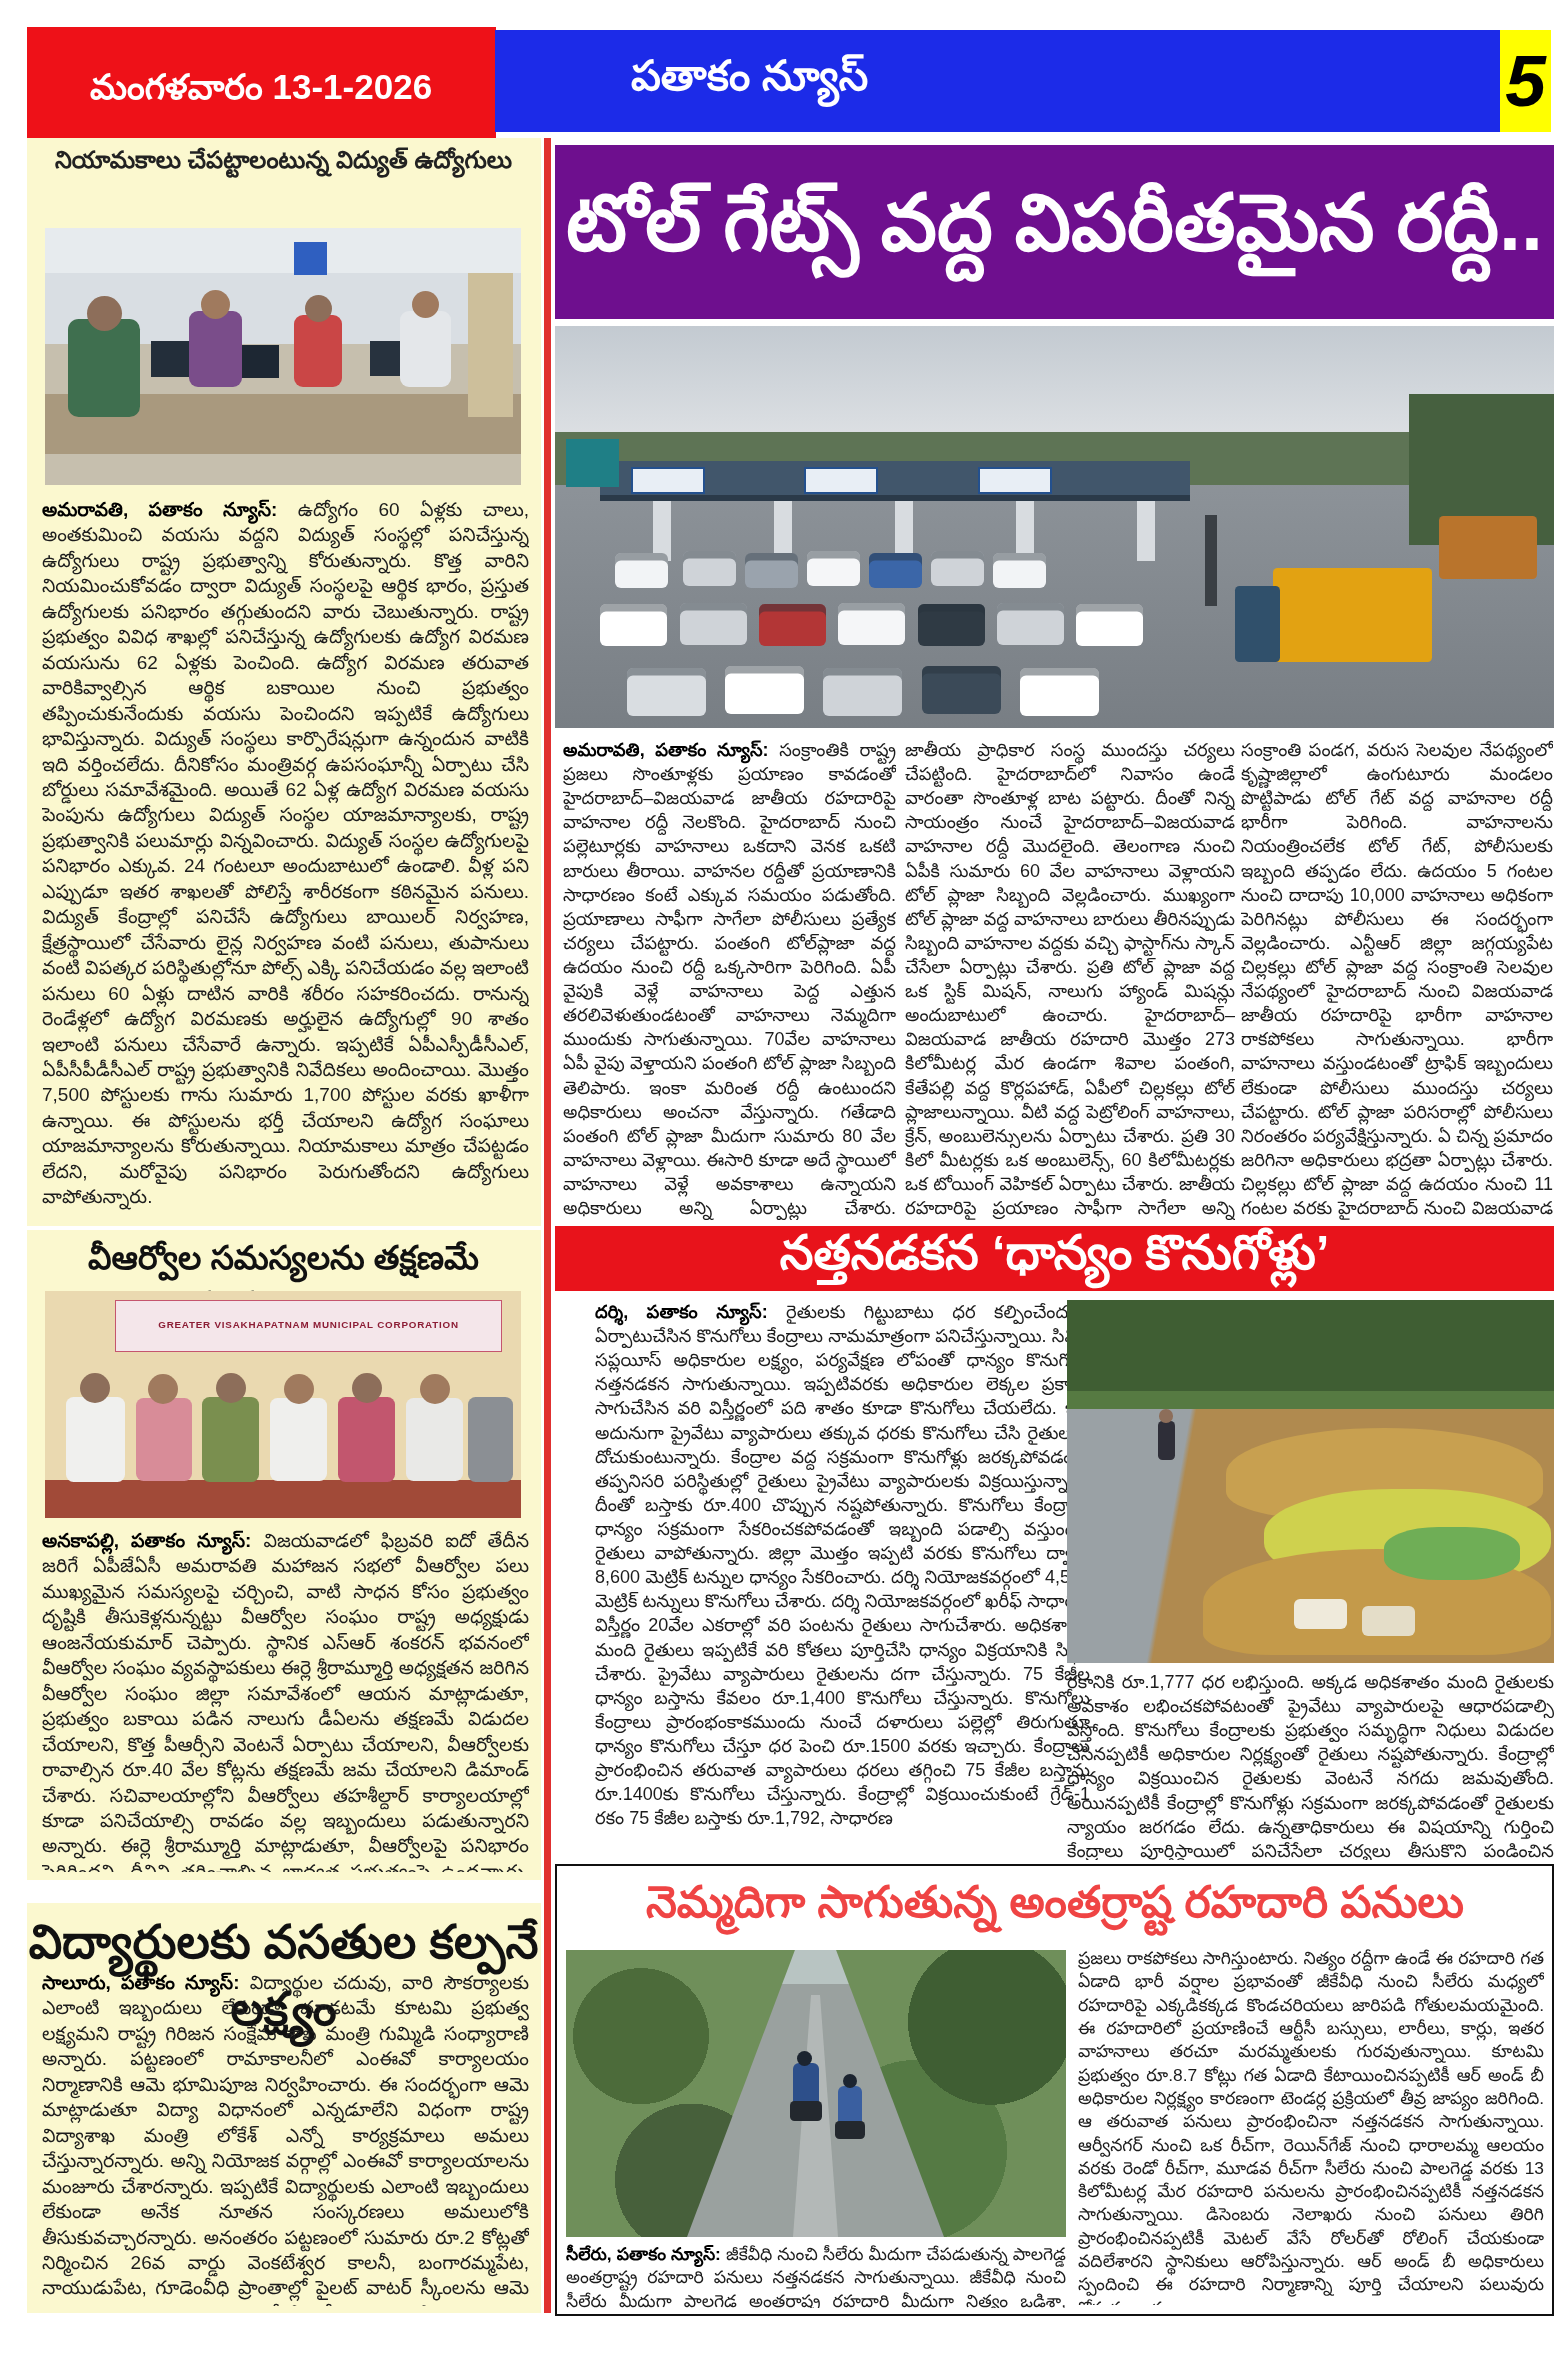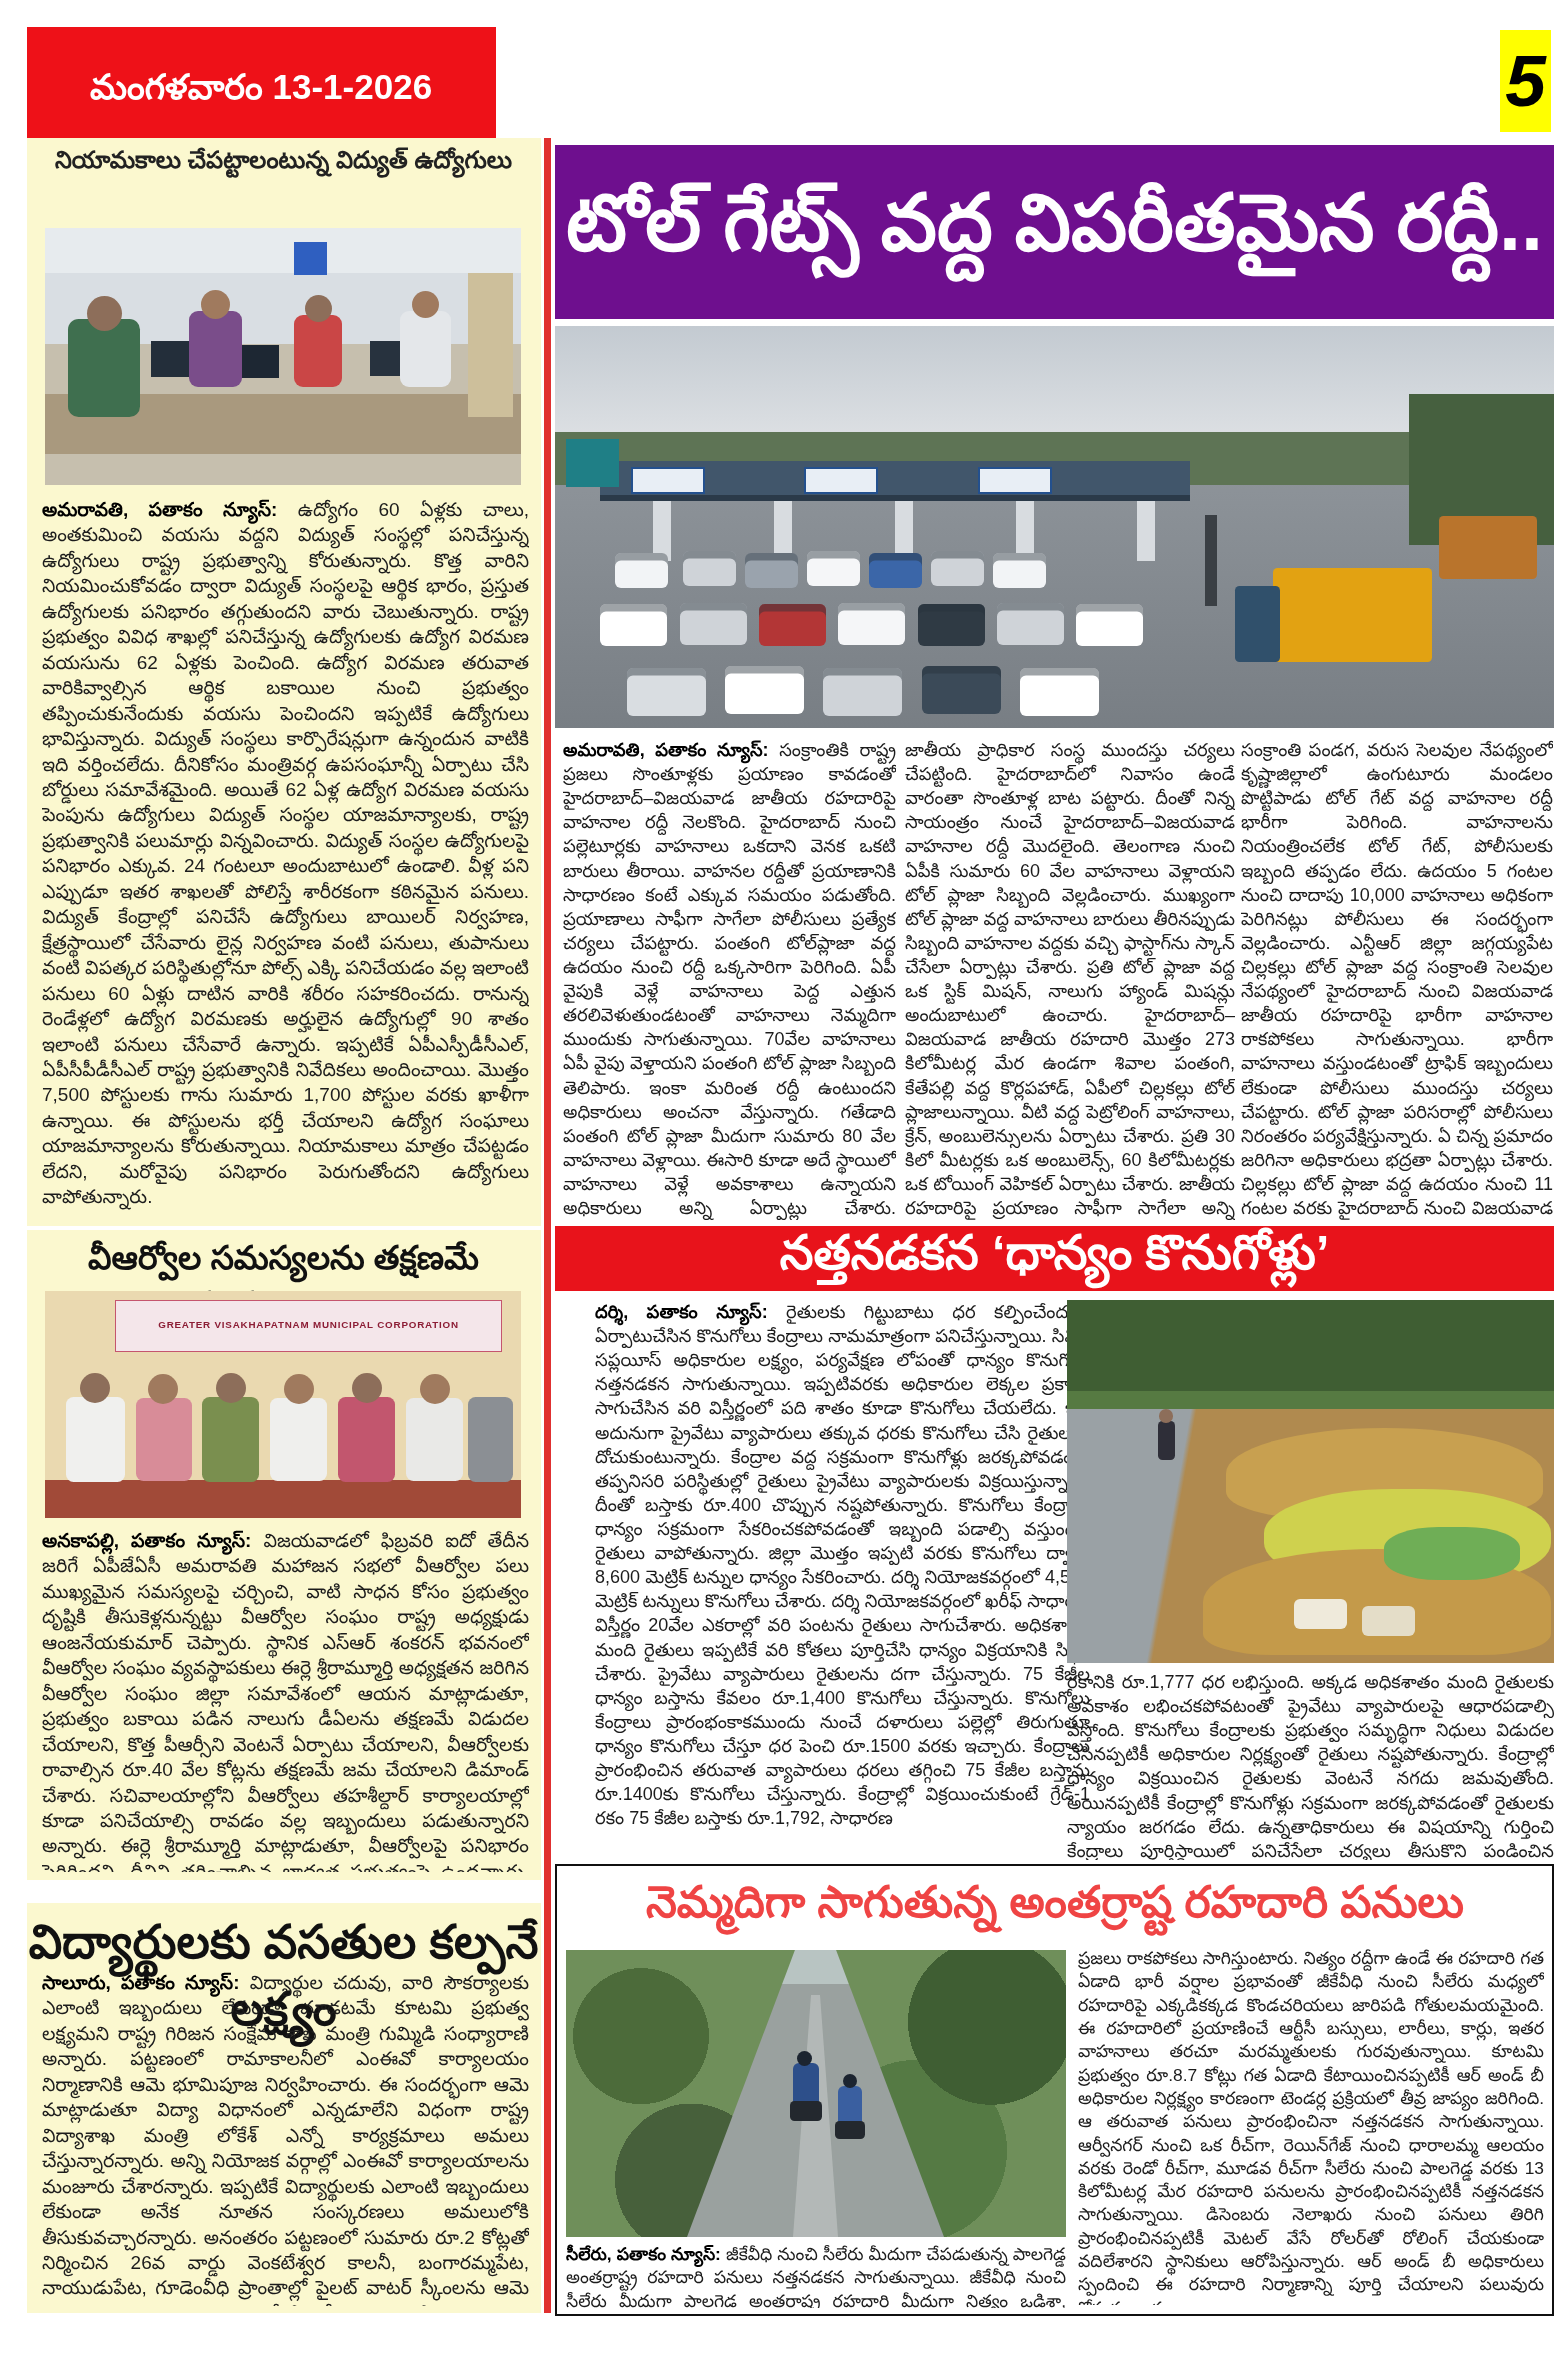--- a/index.html
+++ b/index.html
@@ -30,20 +30,23 @@
   .car{position:absolute;border-radius:6px;box-shadow:inset 0 7.6px 0 rgba(40,50,60,.45);}
   p{margin:0;}
 </style>
 </head>
 <body>
 
 <div id="page">
 
   <div class="abs hdr-red">
     <span>మంగళవారం  13-1-2026</span>
+  </div>
+  <div class="abs hdr-blue">
+    <span>పతాకం న్యూస్</span>
   </div>
   <div class="abs hdr-num">
     <span>5</span>
   </div>
 
   <div class="abs divider-red"></div>
 
   <div class="abs ypanel" style="left:26.5px;top:138px;width:514px;height:1088px;">
     <div class="subhead" style="margin-top:7.6px;font-size:24px;">నియామకాలు చేపట్టాలంటున్న విద్యుత్ ఉద్యోగులు</div>
   </div>

